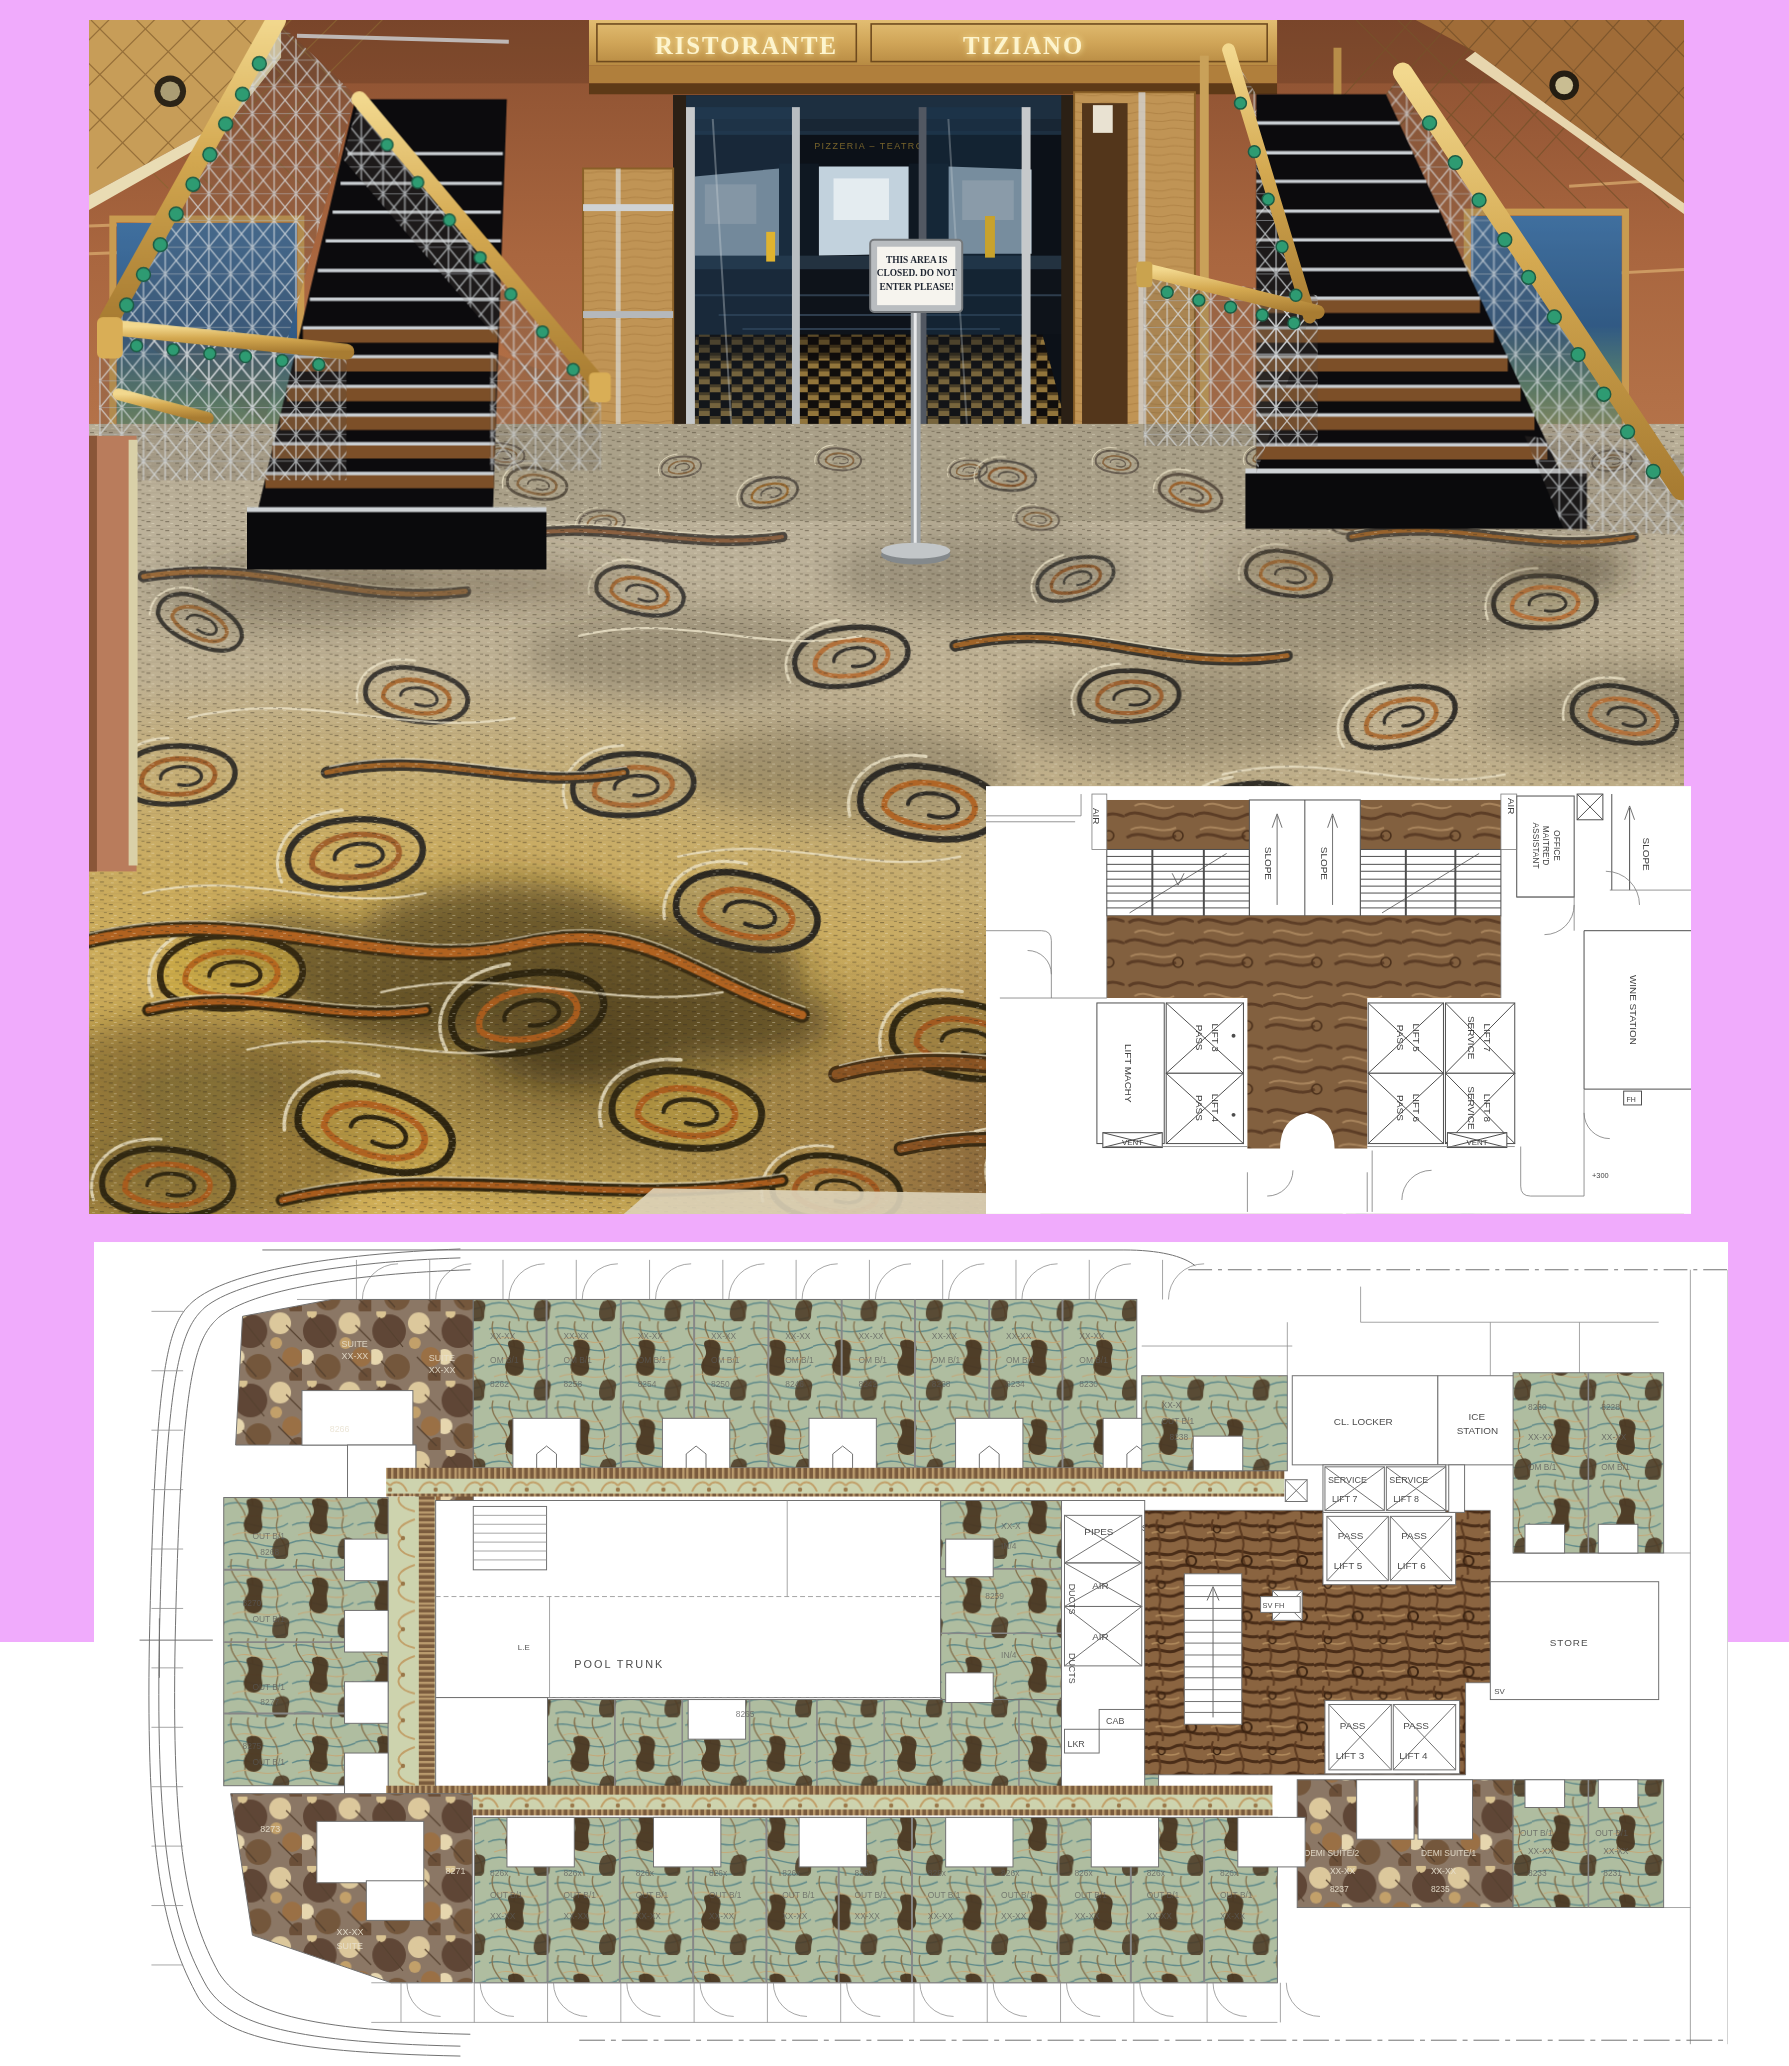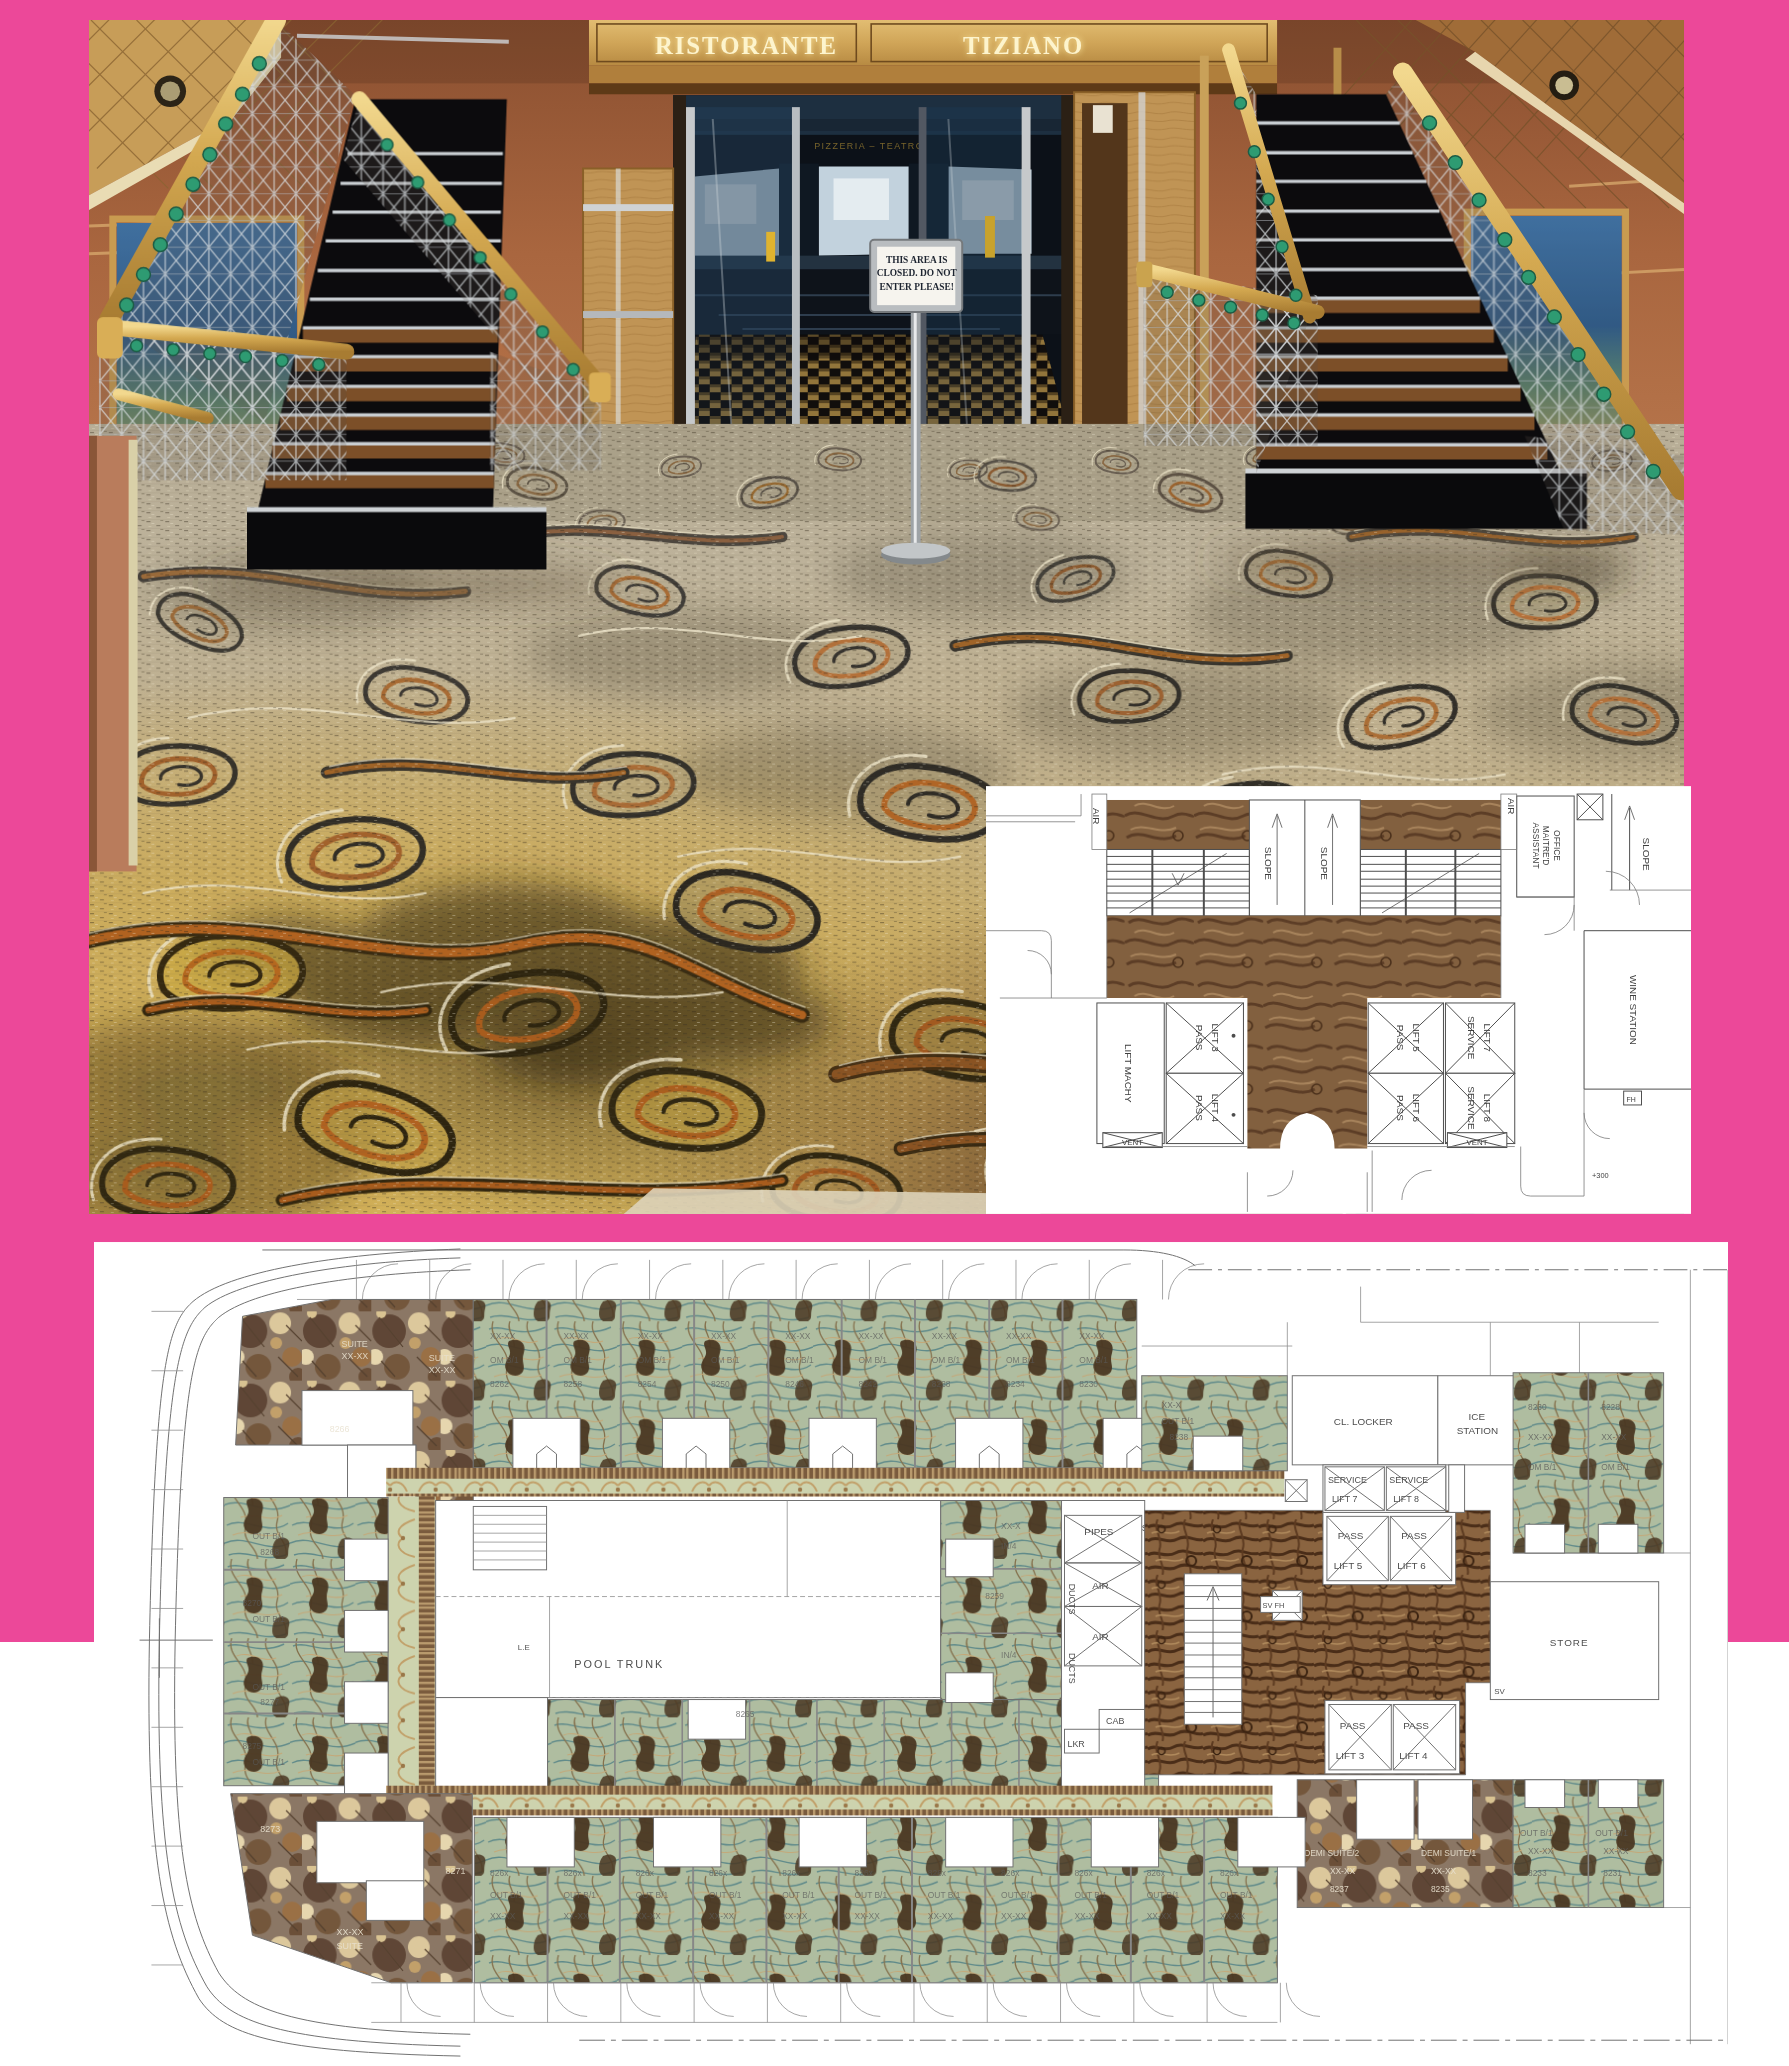--- a/index.html
+++ b/index.html
@@ -1,14 +1,14 @@
 <!DOCTYPE html>
 <html><head><meta charset="utf-8"><style>
 html,body{margin:0;padding:0;background:#fff;width:1790px;height:2066px;overflow:hidden;font-family:"Liberation Sans",sans-serif}
-#page{position:relative;width:1790px;height:1642px;background:#ec4899}
+#page{position:relative;width:1790px;height:1642px;background:#f0abfc}
 svg{display:block}
 </style></head><body>
 <div id="page">
 <svg width="0" height="0" style="position:absolute">
 <defs>
 <pattern id="cc" width="70" height="70" patternUnits="userSpaceOnUse">
           <rect width="70" height="70" fill="#8b7765"></rect>
           <circle cx="18" cy="20" r="17" fill="#5f4636"></circle>
           <circle cx="48" cy="12" r="11" fill="#dcc89c"></circle>
           <circle cx="60" cy="46" r="10" fill="#9a7045"></circle>

